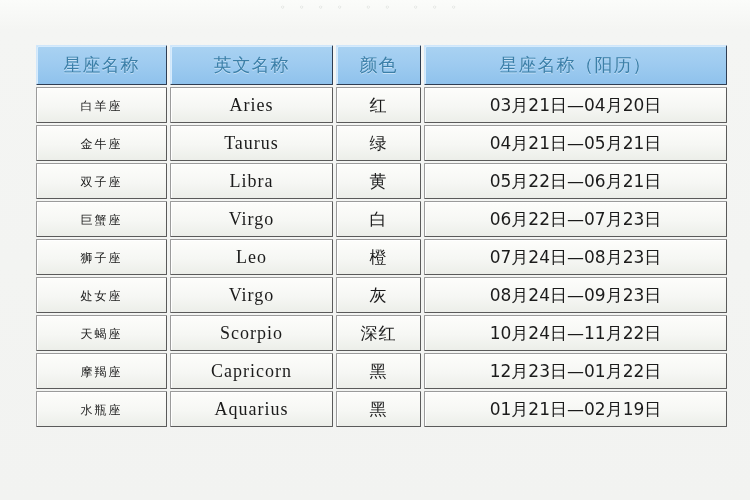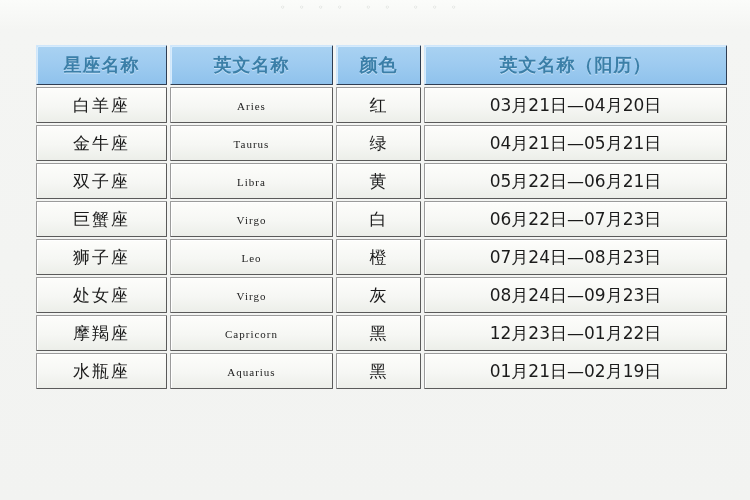--- a/index.html
+++ b/index.html
@@ -75,43 +75,43 @@
 
   #zodiac-table th {
     height: 38px;
     background: linear-gradient(to bottom, #a9d2f2 0%, #9ecbf0 48%, #8fc2ec 100%);
     border: 1px solid #2e3d52;
     border-top-color: #cfe6fa;
     border-left-color: #cfe6fa;
     box-shadow: inset 1px 1px 0 #d6ebfc;
     color: #3b7fa8;
     font-size: 18px;
-    font-weight: bold;
+    font-weight: normal;
     letter-spacing: 1px;
     text-shadow: 0 1px 0 rgba(255,255,255,0.45);
   }
 
   
   #zodiac-table th,
   #zodiac-table td {
     border-radius: 1px;
   }
   #zodiac-table tr > * {
     background-clip: padding-box;
   }
   #zodiac-table { border-spacing: 3px 2px; }
 
   .cn-name {
     font-family: Liberation Sans, sans-serif;
-    font-size: 17px;
+    font-size: 12px;
     letter-spacing: 2px;
   }
   .en-name {
     font-family: "Liberation Serif", "DejaVu Serif", serif;
-    font-size: 11px;
+    font-size: 18px;
     letter-spacing: 1px;
     text-align: right;
   }
   .color-name {
     font-family: "DejaVu Sans", "Liberation Sans", sans-serif;
     font-size: 17px;
     letter-spacing: 1px;
   }
   .date-range {
     font-family: "DejaVu Sans", "Liberation Sans", sans-serif;
@@ -141,21 +141,21 @@
         <th>
           <span class="th-label">星座名称</span>
         </th>
         <th>
           <span class="th-label">英文名称</span>
         </th>
         <th>
           <span class="th-label">颜色</span>
         </th>
         <th>
-          <span class="th-label">英文名称（阳历）</span>
+          <span class="th-label">星座名称（阳历）</span>
         </th>
       </tr>
     </thead>
     <tbody id="zodiac-body">
         <tr>
           <td><span class="cn-name">白羊座</span></td>
           <td><span class="en-name">Aries</span></td>
           <td><span class="color-name">红</span></td>
           <td><span class="date-range">03月21日—04月20日</span></td>
         </tr>
@@ -183,20 +183,26 @@
           <td><span class="color-name">橙</span></td>
           <td><span class="date-range">07月24日—08月23日</span></td>
         </tr>
         <tr>
           <td><span class="cn-name">处女座</span></td>
           <td><span class="en-name">Virgo</span></td>
           <td><span class="color-name">灰</span></td>
           <td><span class="date-range">08月24日—09月23日</span></td>
         </tr>
         <tr>
+          <td><span class="cn-name">天蝎座</span></td>
+          <td><span class="en-name">Scorpio</span></td>
+          <td><span class="color-name">深红</span></td>
+          <td><span class="date-range">10月24日—11月22日</span></td>
+        </tr>
+        <tr>
           <td><span class="cn-name">摩羯座</span></td>
           <td><span class="en-name">Capricorn</span></td>
           <td><span class="color-name">黑</span></td>
           <td><span class="date-range">12月23日—01月22日</span></td>
         </tr>
         <tr>
           <td><span class="cn-name">水瓶座</span></td>
           <td><span class="en-name">Aquarius</span></td>
           <td><span class="color-name">黑</span></td>
           <td><span class="date-range">01月21日—02月19日</span></td>

